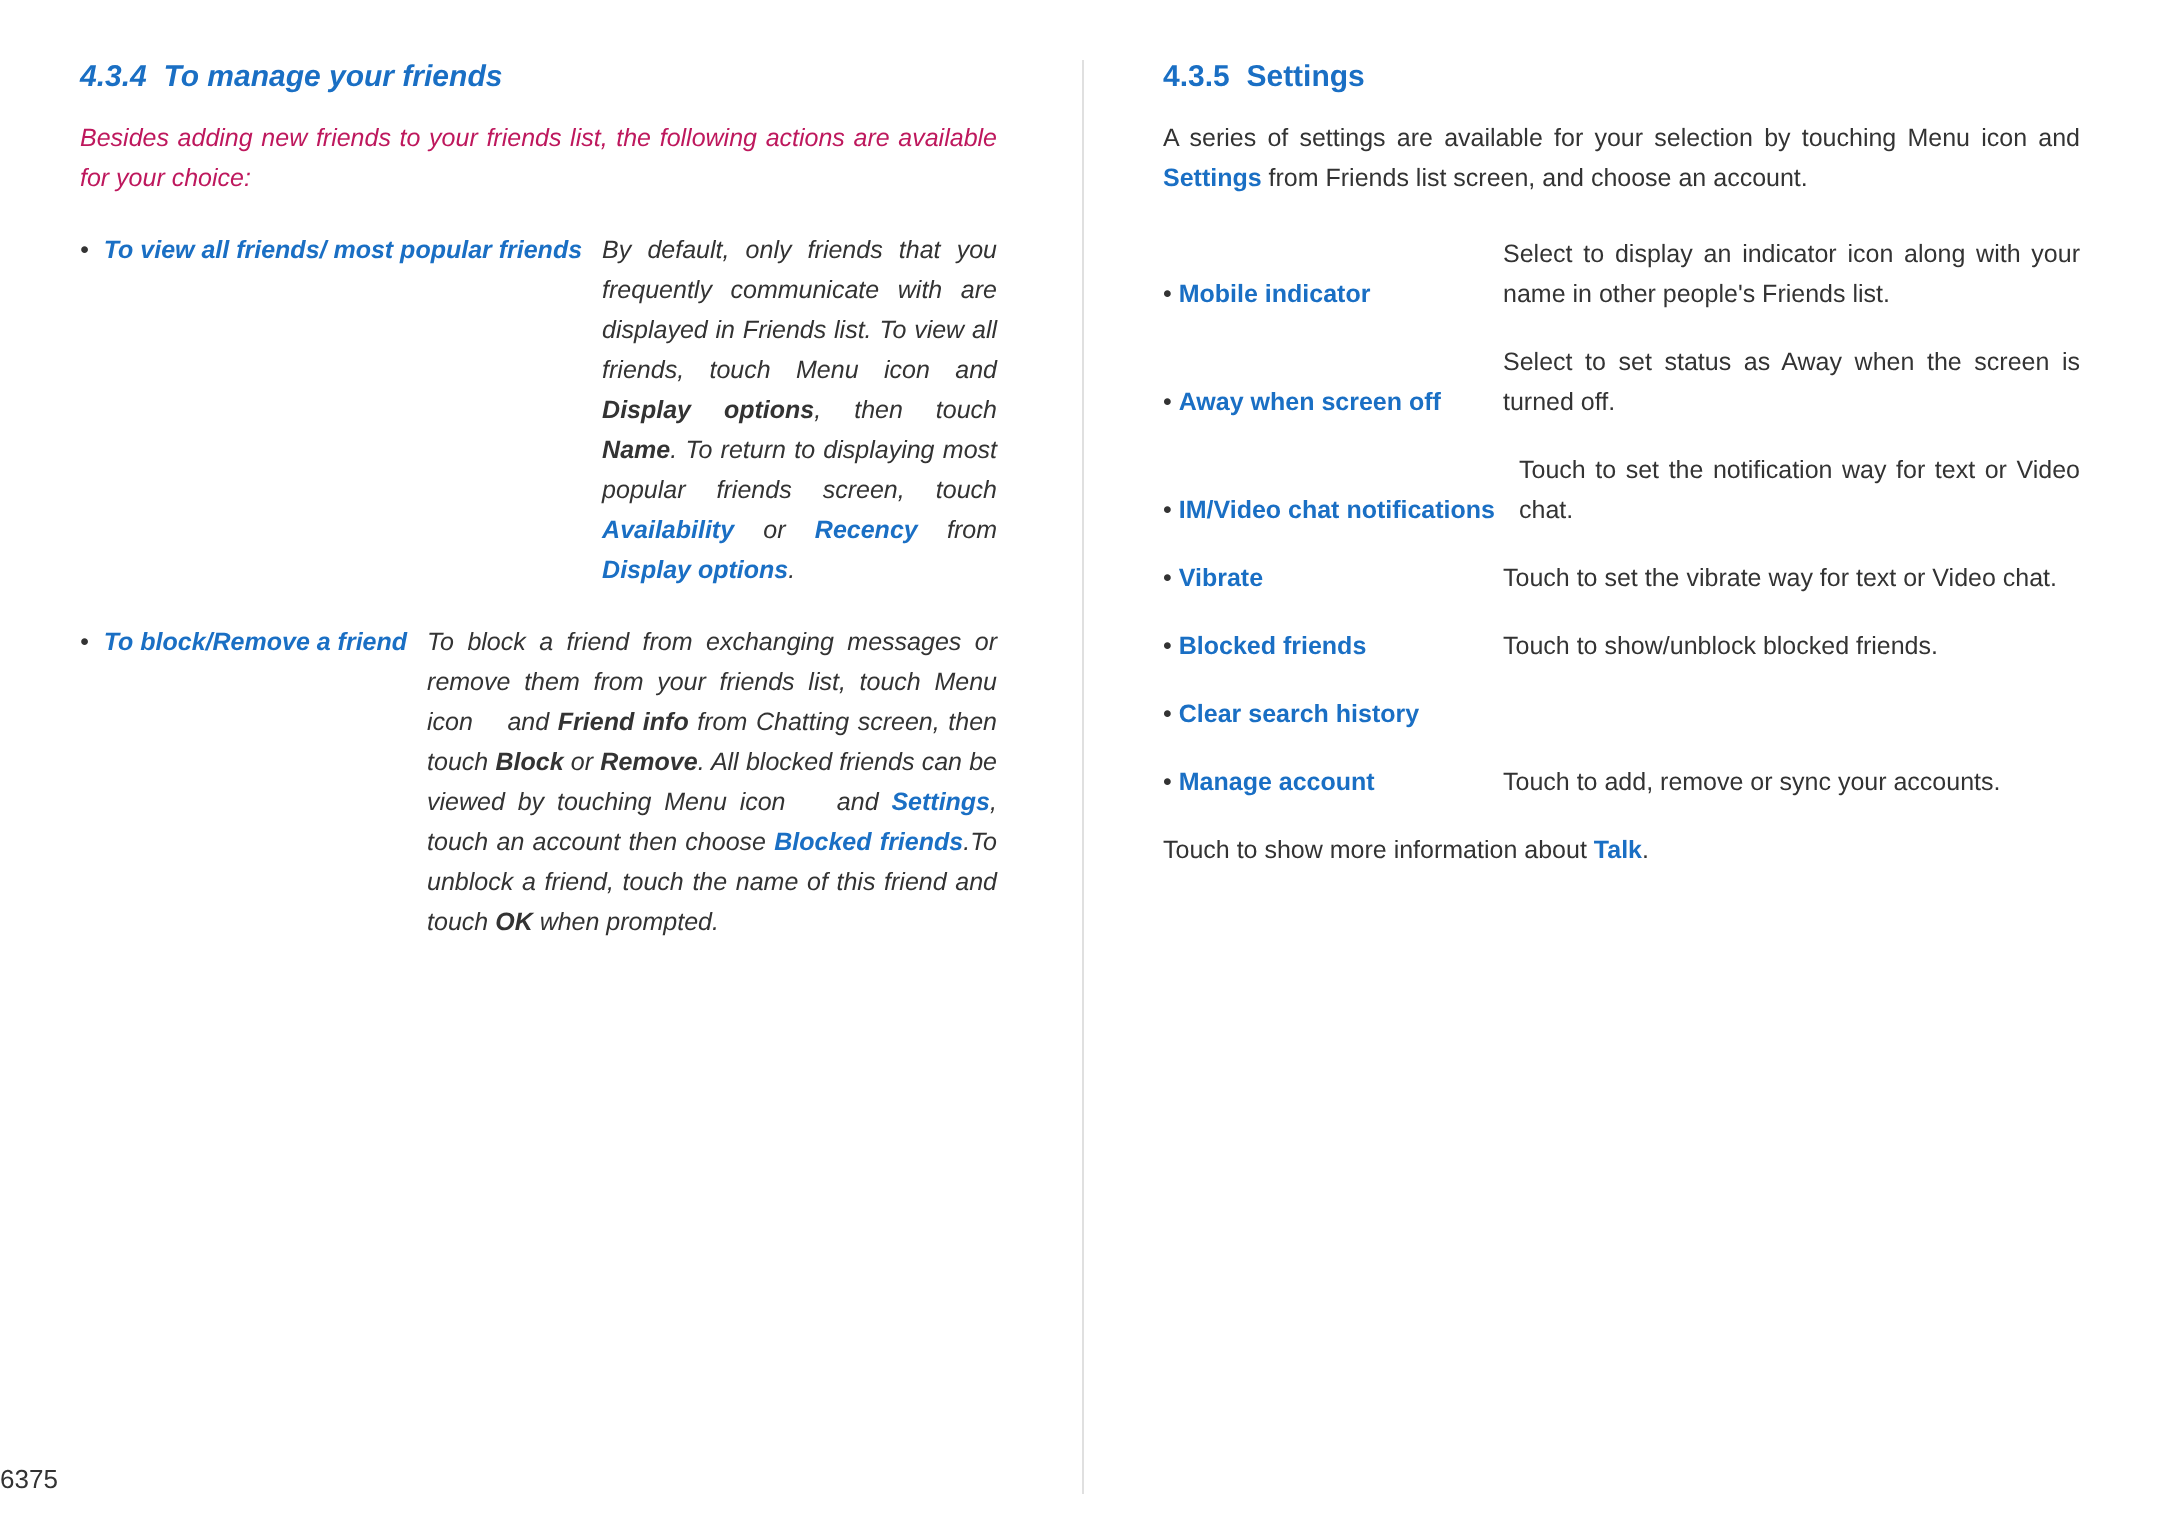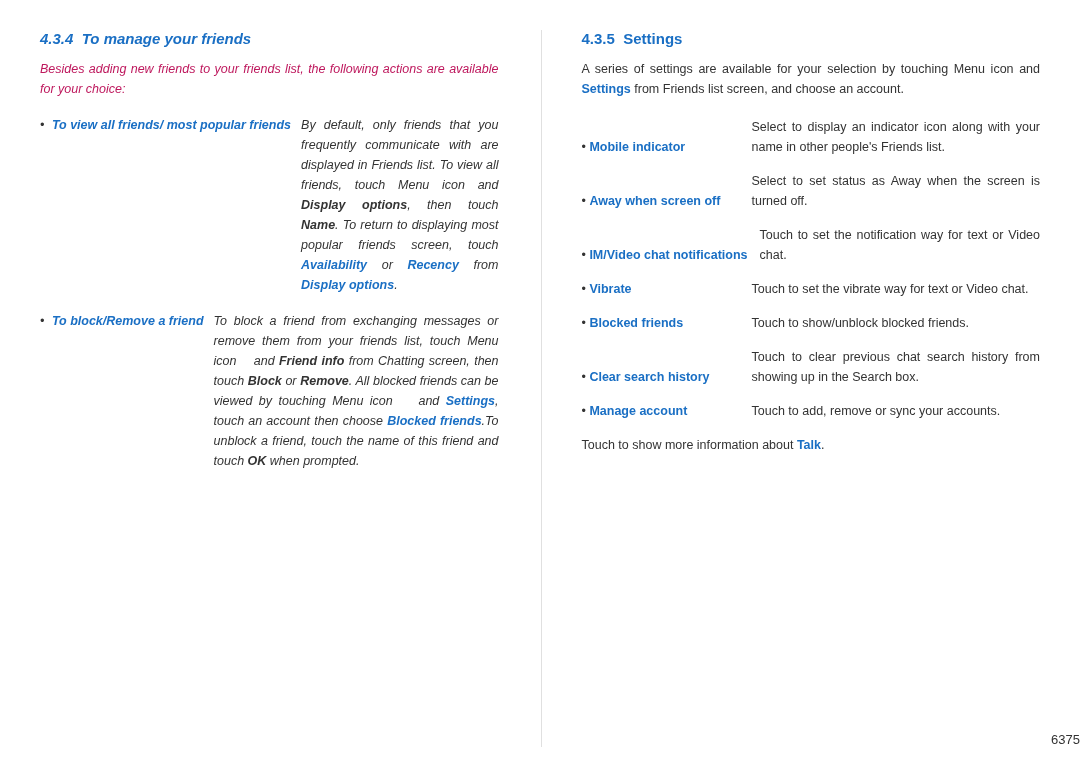--- a/index.html
+++ b/index.html
@@ -127,21 +127,21 @@
       color: #333;
       text-align: justify;
     }
 
     .page-footer {
       position: absolute;
       bottom: 20px;
       left: 0;
       right: 0;
       display: flex;
-      justify-content: flex-end;
+      justify-content: flex-start;
     }
 
     .page-number {
       font-size: 13px;
       color: #333;
     }
 
     .right-settings-intro {
       font-size: 12.5px;
       line-height: 1.6;
@@ -228,21 +228,20 @@
         <div class="settings-term">
           <span class="bullet-dot">•</span> <span class="bold-blue">Blocked friends</span>
         </div>
         <div class="settings-desc">Touch to show/unblock blocked friends.</div>
       </div>
 
       <div class="settings-row">
         <div class="settings-term">
           <span class="bullet-dot">•</span> <span class="bold-blue">Clear search history</span>
         </div>
-        <div class="settings-desc">Touch to clear previous chat search history from showing up in the Search box.</div>
       </div>
 
       <div class="settings-row">
         <div class="settings-term">
           <span class="bullet-dot">•</span> <span class="bold-blue">Manage account</span>
         </div>
         <div class="settings-desc">Touch to add, remove or sync your accounts.</div>
       </div>
 
       <div class="settings-row">

